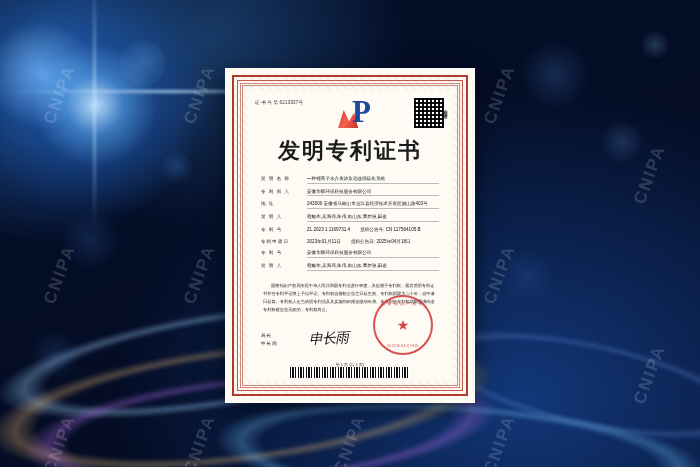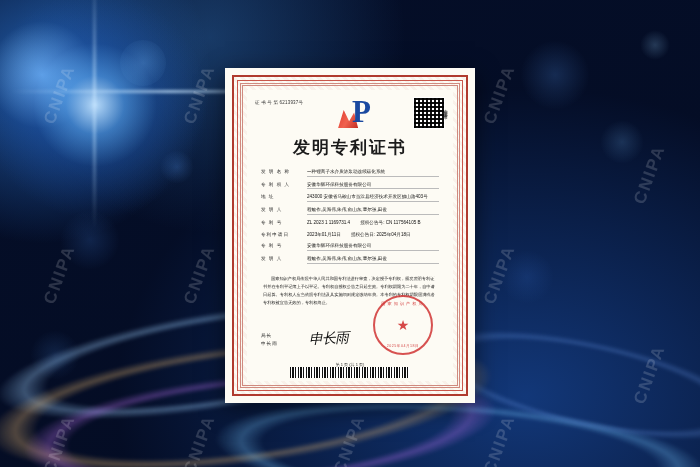--- a/index.html
+++ b/index.html
@@ -157,21 +157,21 @@
       repeating-linear-gradient(90deg, #111 0 2px, #fff 2px 4px),
       repeating-linear-gradient(0deg, #111 0 2px, #fff 2px 4px);
     background-blend-mode: multiply;
     margin-top: 3px;
     border: 1px solid #fff;
   }
 
   .title {
     text-align: center;
     font-family: "Liberation Serif", serif;
-    font-size: 17px;
+    font-size: 22px;
     font-weight: 700;
     color: #1b1b1b;
     letter-spacing: 2px;
     margin: 2px 0 10px 0;
   }
 
   .rows { padding: 0 6px; }
   .row {
     display: flex;
     align-items: baseline;

